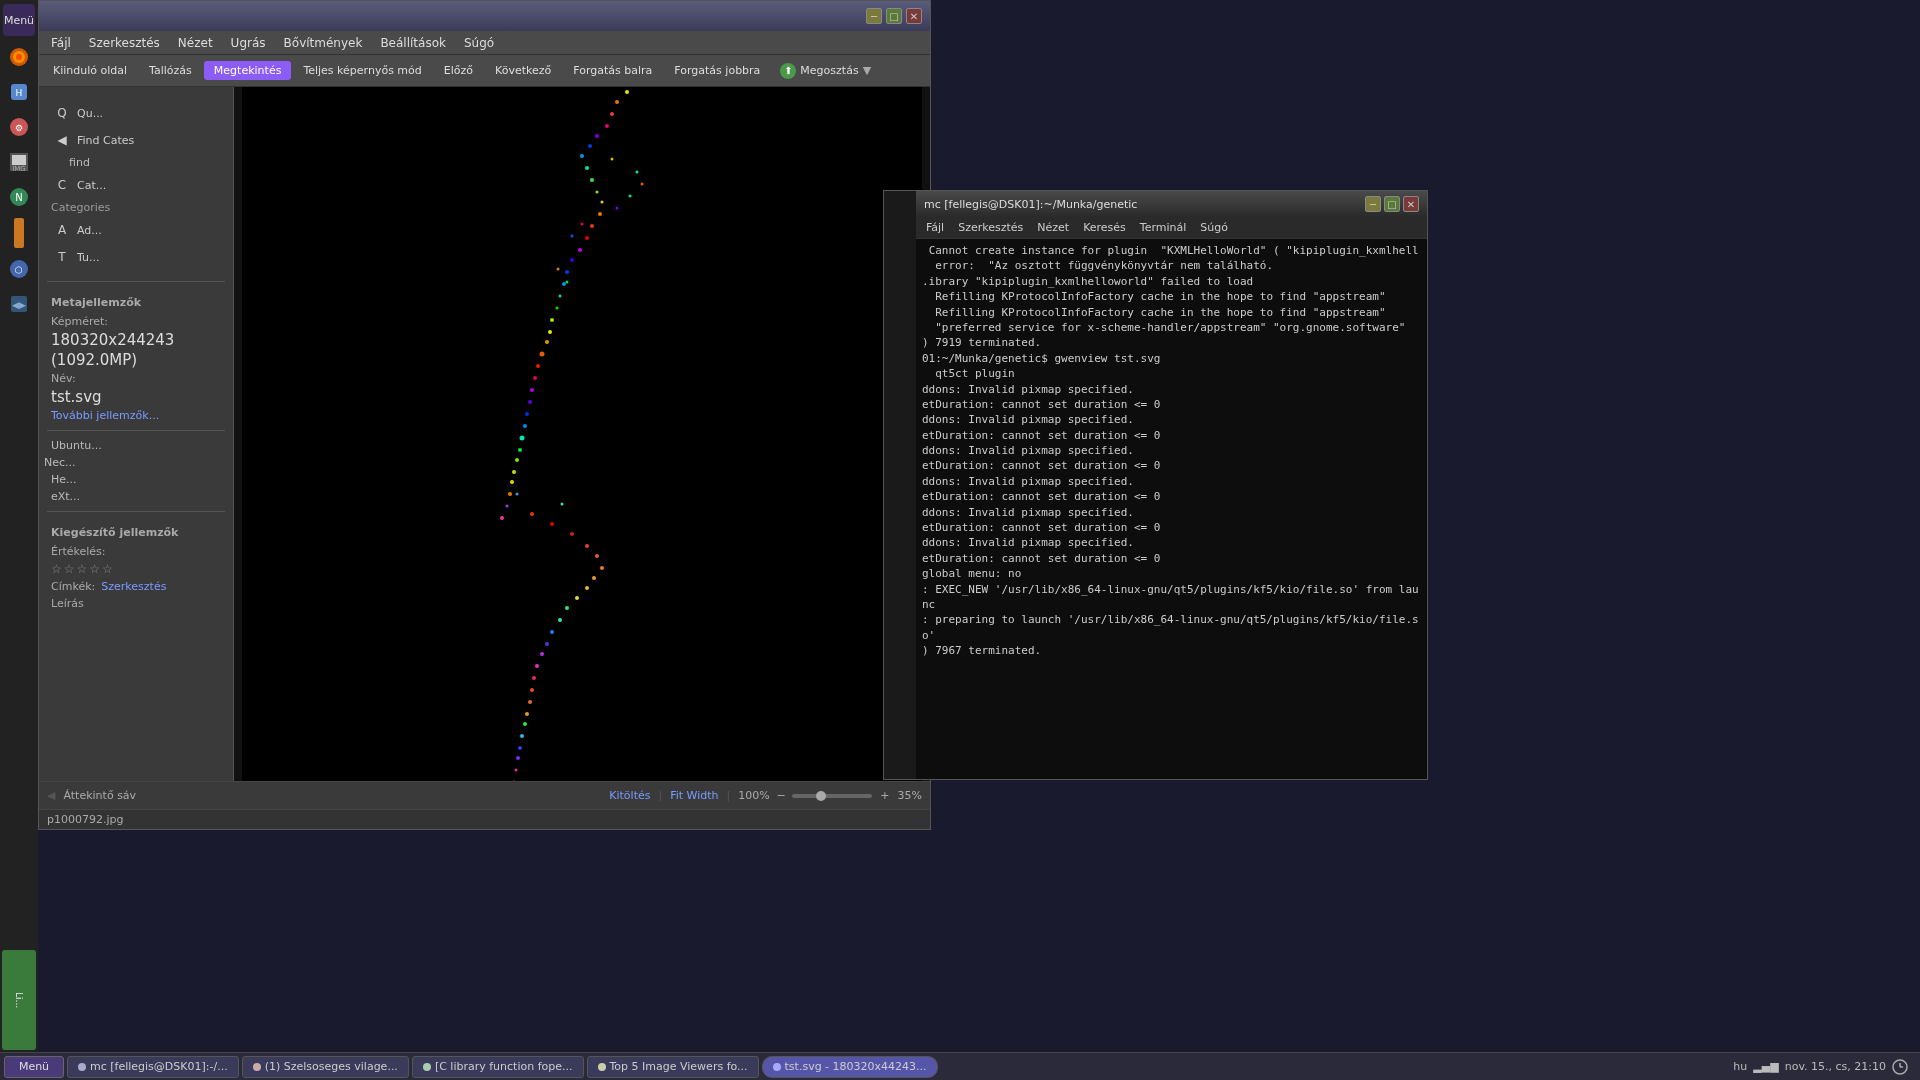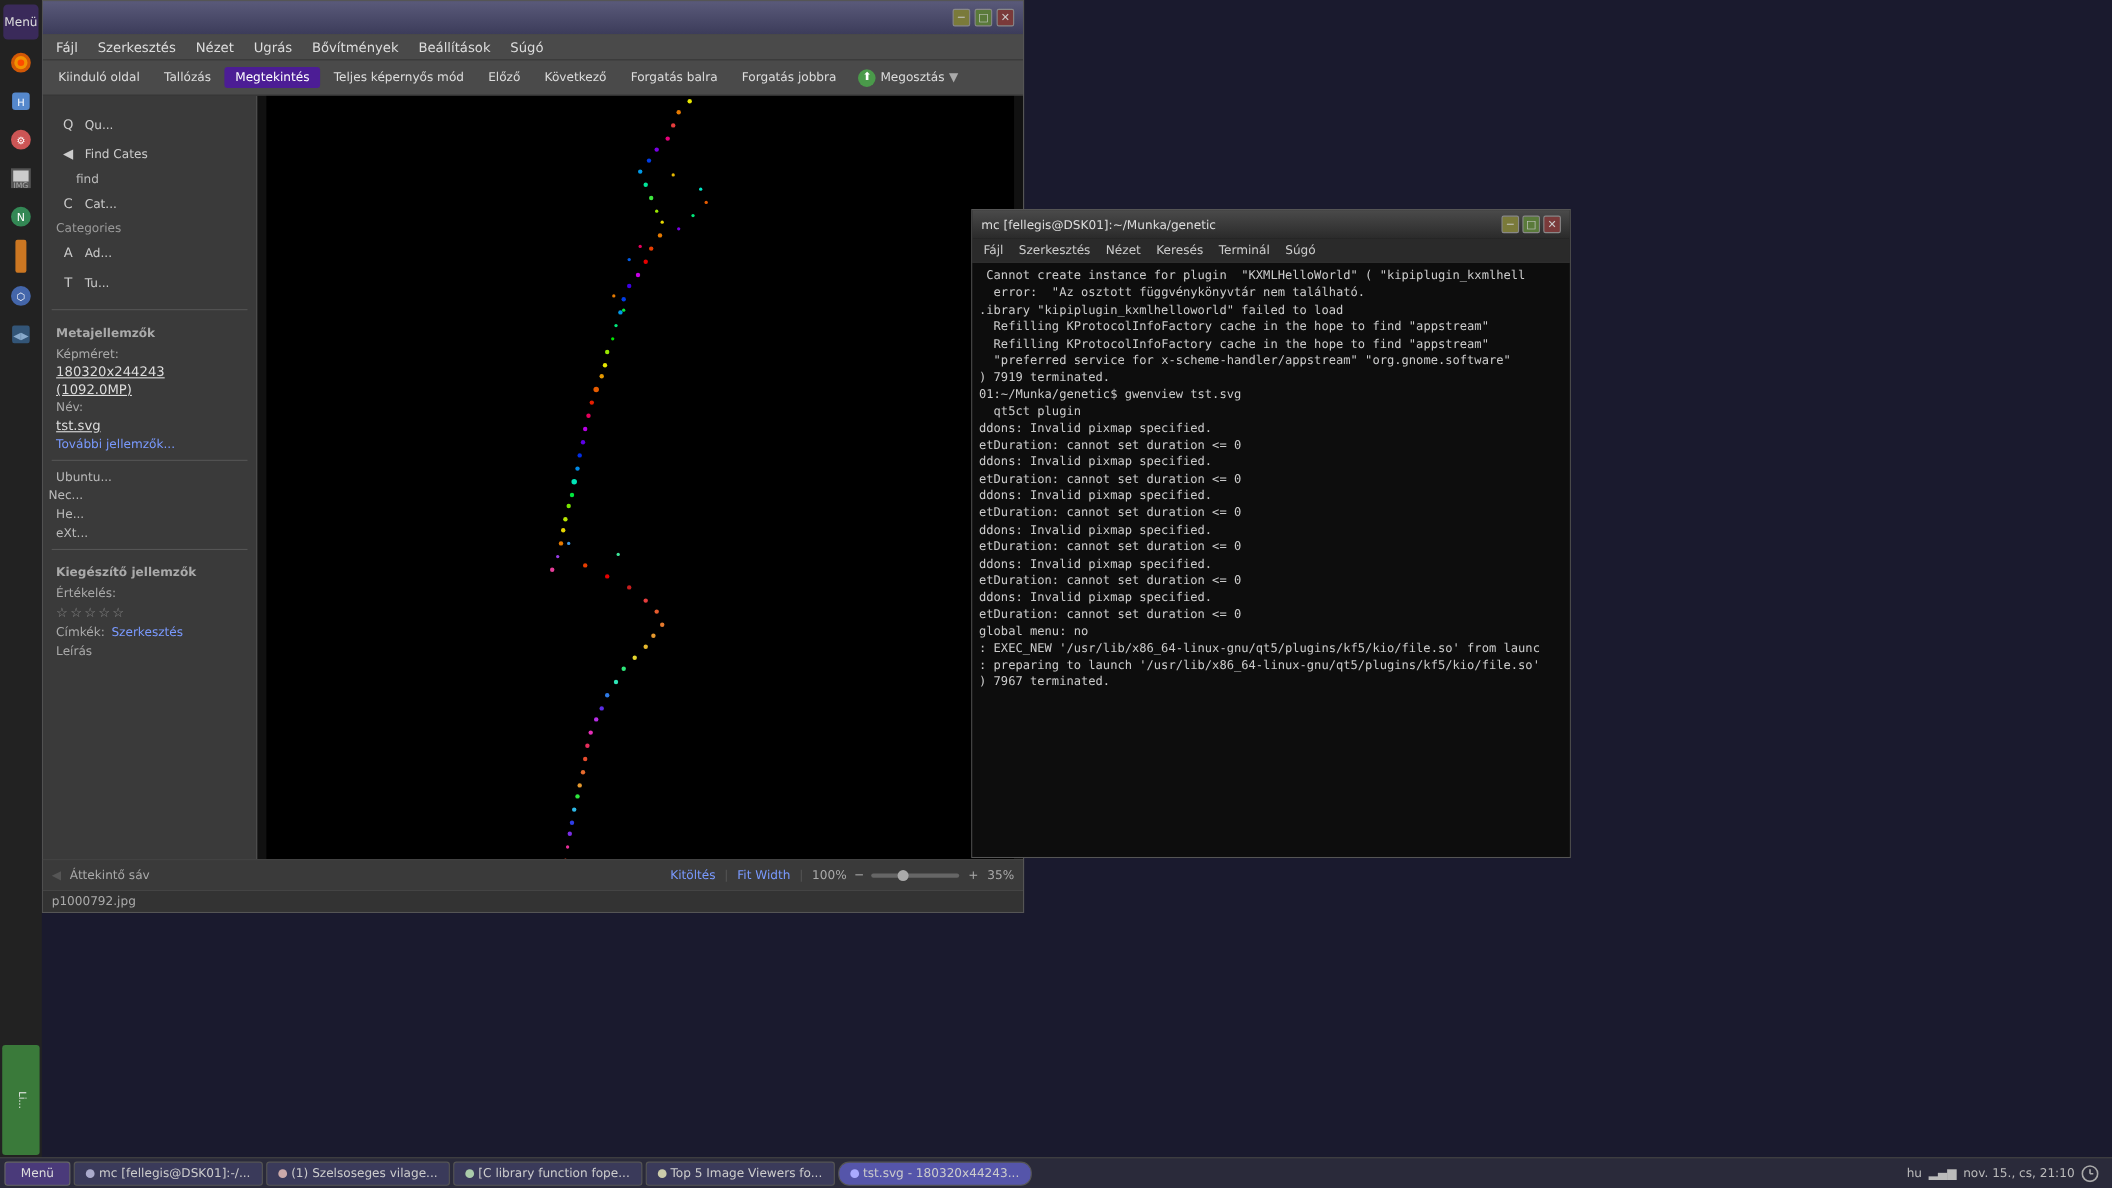--- a/index.html
+++ b/index.html
@@ -104,21 +104,21 @@
     }
 
     .toolbar-btn {
       padding: 3px 10px;
       cursor: pointer;
       color: #ddd;
       font-size: 11px;
       border-radius: 3px;
       white-space: nowrap;
     }
-    .toolbar-btn.active { background: #4c1d95; color: #fff; }
+    .toolbar-btn.active { background: #8b5cf6; color: #fff; }
 
     .toolbar-share {
       display: flex;
       align-items: center;
       gap: 4px;
       padding: 3px 8px;
       cursor: pointer;
       color: #ddd;
       font-size: 11px;
     }
@@ -167,23 +167,22 @@
     }
 
     .sidebar-label {
       color: #aaa;
       font-size: 11px;
       padding: 2px 12px;
     }
 
     .sidebar-value {
       color: #ddd;
-      font-size: 12px;
+      font-size: 15px;
       padding: 1px 12px;
-      text-decoration: underline;
     }
 
     .sidebar-divider {
       height: 1px;
       background: #555;
       margin: 6px 8px;
     }
 
     
     .image-area {
@@ -240,20 +239,21 @@
     .terminal-window {
       position: absolute;
       top: 190px;
       left: 883px;
       width: 545px;
       height: 590px;
       background: #1a1a1a;
       border: 1px solid #555;
       display: flex;
       flex-direction: column;
+      padding-left: 32px;
     }
 
     .terminal-titlebar {
       background: linear-gradient(to bottom, #4a4a4a, #2a2a2a);
       height: 26px;
       display: flex;
       align-items: center;
       justify-content: space-between;
       padding: 0 8px;
       color: #ddd;

